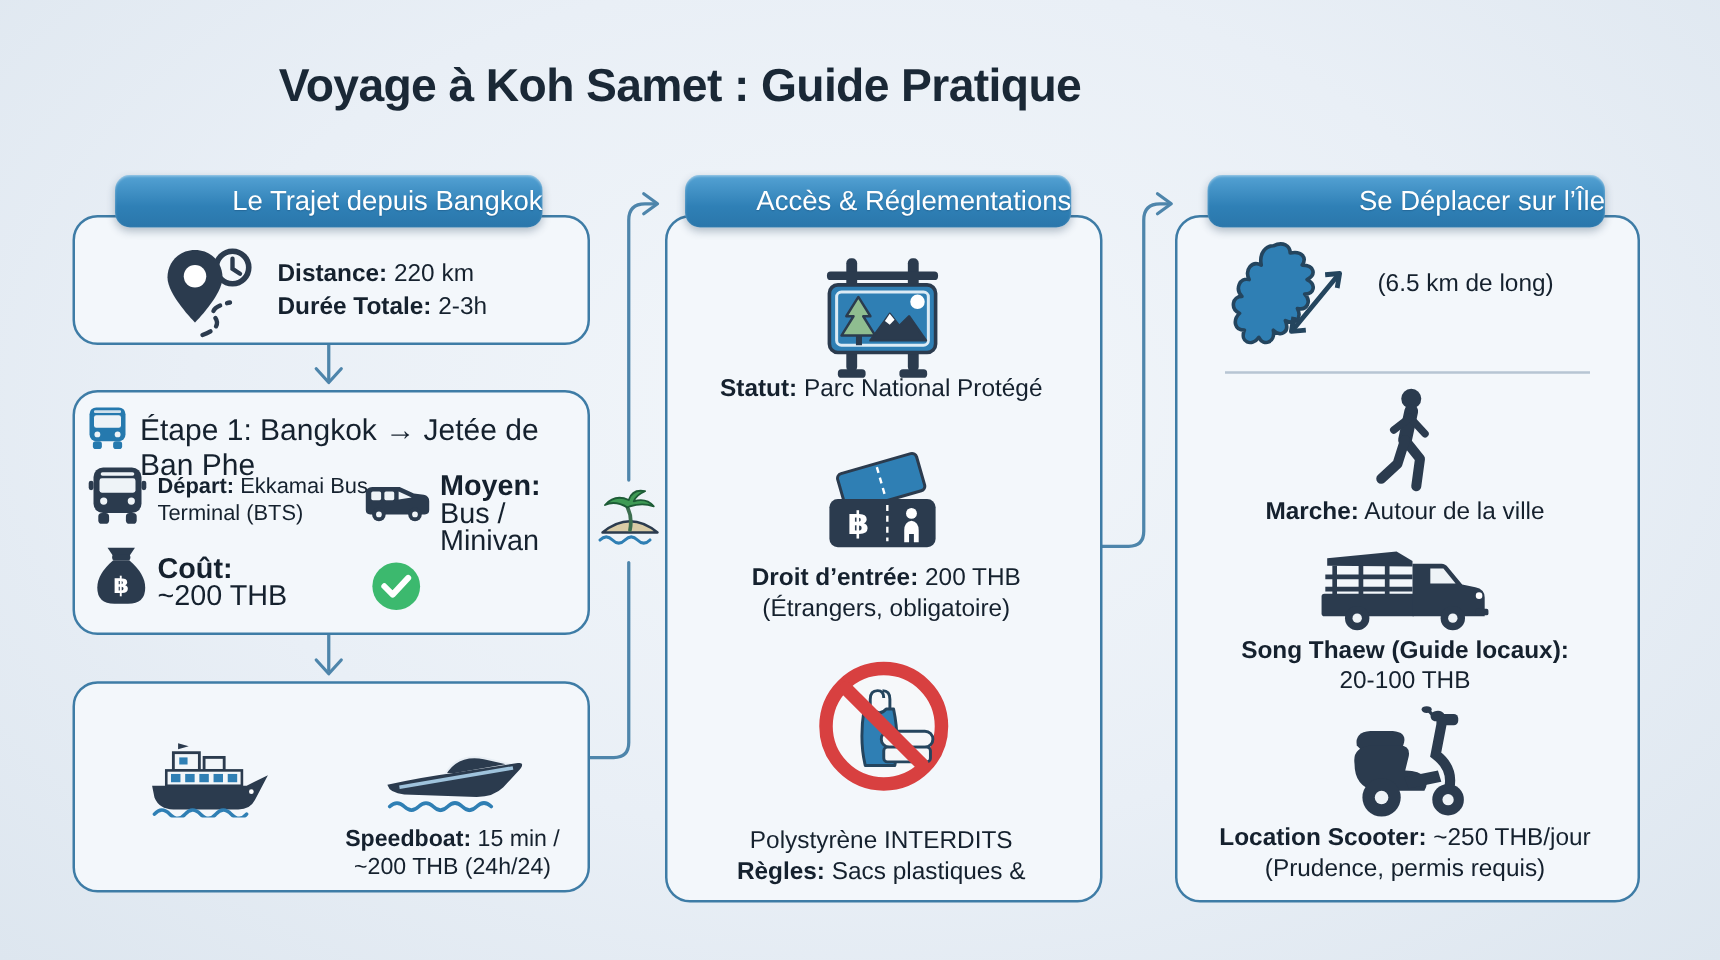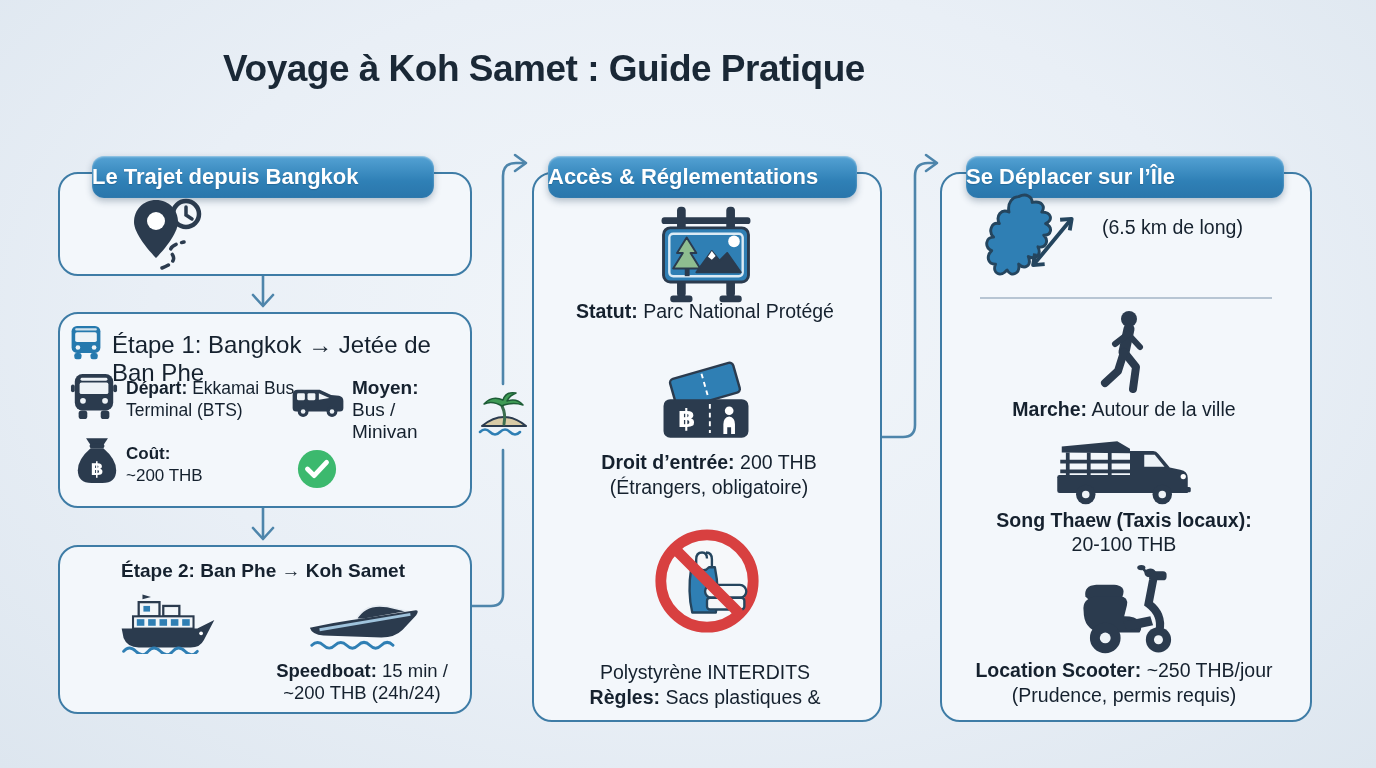--- a/index.html
+++ b/index.html
@@ -12,26 +12,25 @@
   .stage{position:relative;width:1088px;height:768px;border-radius:16px;}
   .title{
     position:absolute;left:0;right:0;top:48px;text-align:center;
     font-size:37px;font-weight:700;color:#1a2836;letter-spacing:-0.5px;
   }
   .box{
     position:absolute;background:#f3f7fb;
     border:2px solid #3e7ca6;border-radius:20px;z-index:2;
   }
   .pill{
-    position:absolute;z-index:3;display:flex;align-items:center;justify-content:flex-start;
-    border-radius:12px;color:#ffffff;font-weight:700;font-size:22px;
+    position:absolute;z-index:3;display:flex;align-items:center;justify-content:flex-end;
+    border-radius:12px;color:#ffffff;font-weight:400;font-size:22px;
     background:linear-gradient(180deg,#54a2d4 0%,#2f80b6 60%,#2a76ab 100%);
     box-shadow:0 3px 7px rgba(20,50,80,.30), inset 0 1px 2px rgba(255,255,255,.45);
     text-shadow:0 1px 1px rgba(10,40,70,.25);
-    margin-top:16px;
   }
   .abs{position:absolute;z-index:4;}
   .txt{font-size:19.5px;line-height:26px;}
   .txt b{font-weight:700;}
   .small{font-size:18px;line-height:22px;}
   .center{text-align:center;}
   .icon{display:block;}
   svg{display:block;}
   .connector-layer{position:absolute;left:0;top:0;z-index:1;}
   .divider{position:absolute;height:1.5px;background:#b7c5d3;z-index:4;}
@@ -77,20 +76,26 @@
 
   <span class="abs icon" style="left:126px;top:196px">
     <svg width="86" height="76" viewBox="0 0 86 76">
       <circle cx="60" cy="18" r="13" fill="none" stroke="#2b3b4e" stroke-width="4.5"></circle>
       <path d="M60 11 V19 L66 23" stroke="#2b3b4e" stroke-width="3.5" fill="none" stroke-linecap="round"></path>
       <path d="M30 4 C17 4 8 14 8 26 C8 40 30 62 30 62 C30 62 52 40 52 26 C52 14 43 4 30 4 Z" fill="#2b3b4e"></path>
       <circle cx="30" cy="25" r="9" fill="#ffffff"></circle>
       <path d="M36 72 Q52 66 46 58 Q40 50 58 46" stroke="#2b3b4e" stroke-width="3.5" stroke-dasharray="7 6" fill="none" stroke-linecap="round"></path>
     </svg>
   </span>
+  <div class="abs txt" style="left:222px;top:206px">
+    <div><b>Distance:</b>
+      <span>220 km</span></div>
+    <div><b>Durée Totale:</b>
+      <span>2-3h</span></div>
+  </div>
 
   <div class="box" style="left:58px;top:312px;width:410px;height:192px"></div>
   <span class="abs icon" style="left:68px;top:324px">
     <svg width="36" height="38" viewBox="0 0 40 42">
       <rect x="4" y="2" width="32" height="30" rx="6" fill="#2579ae"></rect>
       <rect x="8" y="4.5" width="24" height="2.5" rx="1" fill="#eef3f7" opacity=".85"></rect>
       <rect x="8" y="9" width="24" height="11" rx="2" fill="#eef3f7"></rect>
       <circle cx="11" cy="26" r="2.6" fill="#eef3f7"></circle>
         <circle cx="29" cy="26" r="2.6" fill="#eef3f7"></circle>
       <rect x="7" y="32" width="8" height="7" rx="2.5" fill="#2579ae"></rect>
@@ -120,47 +125,46 @@
       <path d="M3 15 Q3 9 9 9 L34 9 L47 15 L56 16 Q61 17 61 22 V30 Q61 34 57 34 L7 34 Q3 34 3 30 Z" fill="#2b3b4e"></path>
       <rect x="8" y="13" width="9" height="8" rx="1.5" fill="#eef3f7"></rect>
       <rect x="20" y="13" width="9" height="8" rx="1.5" fill="#eef3f7"></rect>
       <path d="M33 13 L45 18.5 L33 20.5 Z" fill="#eef3f7"></path>
       <circle cx="15" cy="34" r="6.2" fill="#2b3b4e"></circle>
         <circle cx="15" cy="34" r="2.6" fill="#eef3f7"></circle>
       <circle cx="48" cy="34" r="6.2" fill="#2b3b4e"></circle>
         <circle cx="48" cy="34" r="2.6" fill="#eef3f7"></circle>
     </svg>
   </span>
-  <div class="abs small" style="left:352px;top:377px;width:112px;font-size:19px">
+  <div class="abs small" style="left:352px;top:377px;width:112px;font-size:23px">
     <div><b>Moyen:</b></div>
     <div>Bus / Minivan</div>
   </div>
 
   <span class="abs icon" style="left:76px;top:436px">
     <svg width="42" height="50" viewBox="0 0 46 54">
       <path d="M17 11 L11 2 H35 L29 11 Z" fill="#2b3b4e"></path>
       <rect x="15" y="8" width="16" height="5" rx="2" fill="#2b3b4e"></rect>
       <path d="M16 13 H30 Q44 25 44 37 Q44 51 29 51 H17 Q2 51 2 37 Q2 25 16 13 Z" fill="#2b3b4e"></path>
       <text x="23" y="42" text-anchor="middle" font-family="Liberation Sans, DejaVu Sans, sans-serif" font-size="20" font-weight="bold" fill="#ffffff">฿</text>
     </svg>
   </span>
-  <div class="abs small" style="left:126px;top:443px;width:120px;font-size:17px">
+  <div class="abs small" style="left:126px;top:443px;width:120px;font-size:23px">
     <div><b>Coût:</b></div>
     <div>~200 THB</div>
   </div>
 
   <span class="abs icon" style="left:296px;top:448px">
     <svg width="42" height="42" viewBox="0 0 44 44">
       <circle cx="22" cy="22" r="20" fill="#3cb96e"></circle>
       <path d="M12 22 L19 29 L32 15" stroke="#ffffff" stroke-width="5" fill="none" stroke-linecap="round" stroke-linejoin="round"></path>
     </svg>
   </span>
 
   <div class="box" style="left:58px;top:545px;width:410px;height:165px"></div>
-  <div class="abs center" style="left:58px;top:560px;width:410px;font-size:19px;font-weight:700">Étape 2: Ban Phe → Koh Samet</div>
 
   <span class="abs icon" style="left:116px;top:590px">
     <svg width="104" height="64" viewBox="0 0 110 66">
       <path d="M28 12 V4 L37 6.5 L28 9 Z" fill="#2b3b4e"></path>
       <rect x="24" y="12" width="22" height="15" fill="#f2f6f9" stroke="#2b3b4e" stroke-width="2.4"></rect>
       <rect x="50" y="16" width="17" height="11" fill="#f2f6f9" stroke="#2b3b4e" stroke-width="2.4"></rect>
       <rect x="29" y="16" width="7" height="6" fill="#2f7fb4"></rect>
       <path d="M6 40 L86 40 L104 31 L93 52 Q89 60 79 60 L24 60 Q12 60 8 50 Z" fill="#2b3b4e"></path>
       <rect x="18" y="27" width="64" height="13" fill="#f2f6f9" stroke="#2b3b4e" stroke-width="2.2"></rect>
       <rect x="22" y="30" width="8" height="7" fill="#2f7fb4"></rect>
@@ -291,21 +295,21 @@
       <path d="M122 33 L136 33 L149 49 L122 49 Z" fill="#eef3f7"></path>
       <circle cx="174" cy="62" r="3.5" fill="#ffffff"></circle>
       <rect x="170" y="76" width="14" height="7" rx="2" fill="#2b3b4e"></rect>
       <circle cx="44" cy="86" r="13" fill="#2b3b4e"></circle>
         <circle cx="44" cy="86" r="5" fill="#eef3f7"></circle>
       <circle cx="146" cy="86" r="13" fill="#2b3b4e"></circle>
         <circle cx="146" cy="86" r="5" fill="#eef3f7"></circle>
     </svg>
   </span>
   <div class="abs center txt" style="left:940px;top:508px;width:368px;line-height:24px">
-    <div><b>Song Thaew (Taxis locaux):</b></div>
+    <div><b>Song Thaew (Guide locaux):</b></div>
     <div>20-100 THB</div>
   </div>
 
   <span class="abs icon" style="left:1066px;top:564px">
     <svg width="120" height="92" viewBox="0 0 126 102">
       <path d="M88 12 L81 4" stroke="#2b3b4e" stroke-width="3"></path>
       <ellipse cx="80" cy="4" rx="4.5" ry="3" fill="#2b3b4e"></ellipse>
       <rect x="90" y="8" width="18" height="10" rx="4" fill="#2b3b4e"></rect>
       <path d="M88 10 Q94 8 93 18 L88 44 Q104 56 100 74" stroke="#2b3b4e" stroke-width="9" fill="none" stroke-linecap="round"></path>
       <path d="M18 36 Q16 24 30 23 L50 23 Q62 24 60 33 L58 40 L22 40 Z" fill="#2b3b4e"></path>

